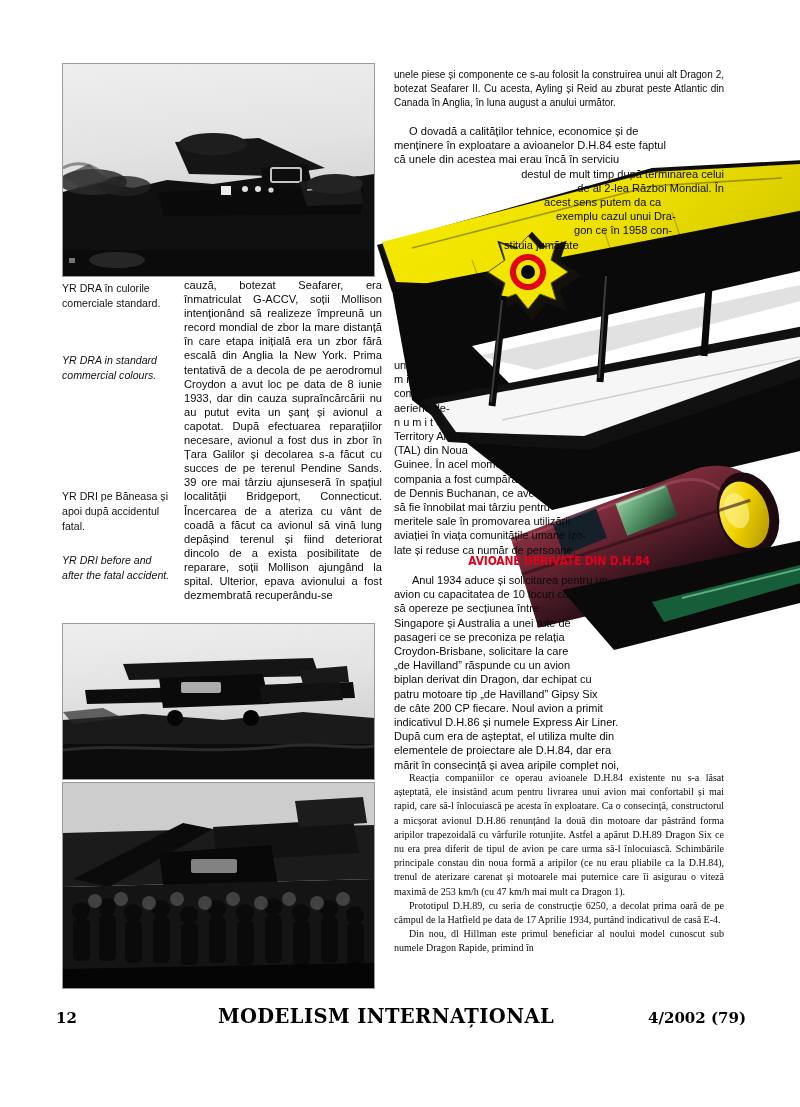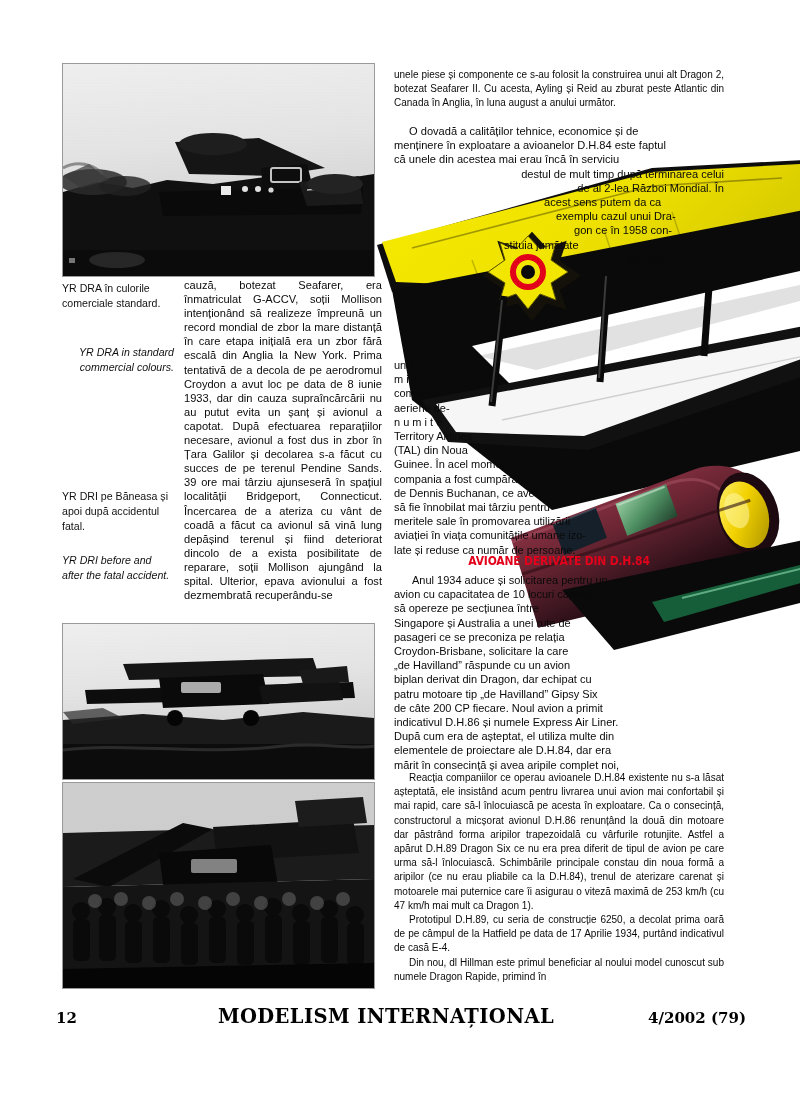--- a/index.html
+++ b/index.html
@@ -46,21 +46,21 @@
   .cap {
     position: absolute;
     width: 112px;
     font-size: 10.6px;
     line-height: 15.2px;
     color: #111;
   }
   .cap.it { font-style: italic; }
 
   #cap-dra-ro { left: 62px; top: 281px; }
-  #cap-dra-en { left: 62px; top: 345px; text-align: right; }
+  #cap-dra-en { left: 62px; top: 353px; }
   #cap-dri-ro { left: 62px; top: 489px; }
   #cap-dri-en { left: 62px; top: 553px; }
 
   .col-mid {
     position: absolute;
     left: 184px;
     top: 278px;
     width: 198px;
     font-size: 11.1px;
     line-height: 14.1px;
@@ -76,21 +76,21 @@
     left: 394px;
     top: 68px;
     width: 330px;
     font-size: 10px;
     line-height: 14.2px;
     color: #0a0a0a;
     text-align: justify;
     text-justify: inter-word;
   }
   .col-right p { margin: 0; }
-  .col-right p.ind { text-indent: 15px; }
+  .col-right p.ind { text-indent: 15px; font-family: Liberation Serif, serif; }
 
   .head-red {
     color: #e2001a;
     font-weight: bold;
     font-size: 11.6px;
     letter-spacing: -0.2px;
     text-align: center;
     margin: 9px 0 7px 0 !important;
     font-family: "DejaVu Sans", sans-serif;
     transform: scaleX(.93);

